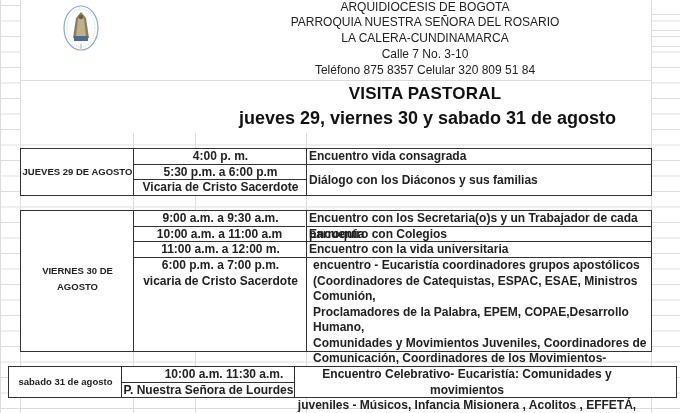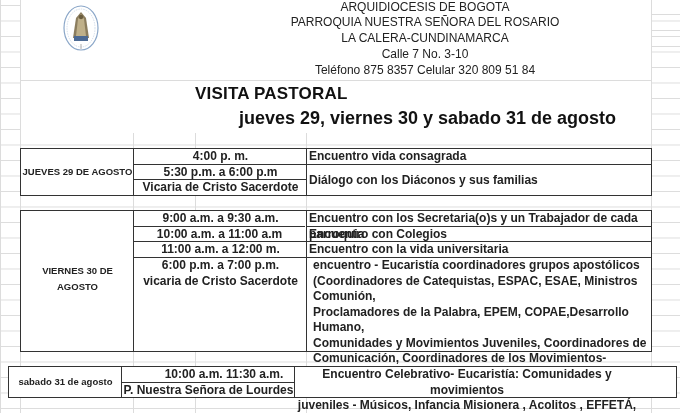--- a/index.html
+++ b/index.html
@@ -19,21 +19,21 @@
     pointer-events:none;
   }
   .vline { position:absolute; top:0; width:1px; height:413px; background:#dcdcdc; }
   .hline { position:absolute; left:0; height:1px; width:680px; background:#dcdcdc; }
   .whiteblock { position:absolute; background:#fff; }
   .hdr-line {
     position:absolute; left:195px; width:460px; text-align:center;
     font-size:12px; line-height:15px; color:#222;
   }
   .title1 {
-    position:absolute; left:195px; width:460px; text-align:left;
+    position:absolute; left:195px; width:460px; text-align:center;
     top:84px; font-size:17px; font-weight:bold; color:#111; letter-spacing:0.2px;
   }
   .title2 {
     position:absolute; left:100px; width:655px; text-align:center;
     top:108px; font-size:18px; font-weight:bold; color:#111;
   }
   .logo { position:absolute; left:62px; top:4px; width:38px; height:52px; }
   .box { position:absolute; border:1px solid #333; background:#fff; box-sizing:border-box; }
   .cell { position:absolute; box-sizing:border-box; font-size:12px; line-height:15.5px; color:#222;font-weight:bold; }
   .center { text-align:center; }

